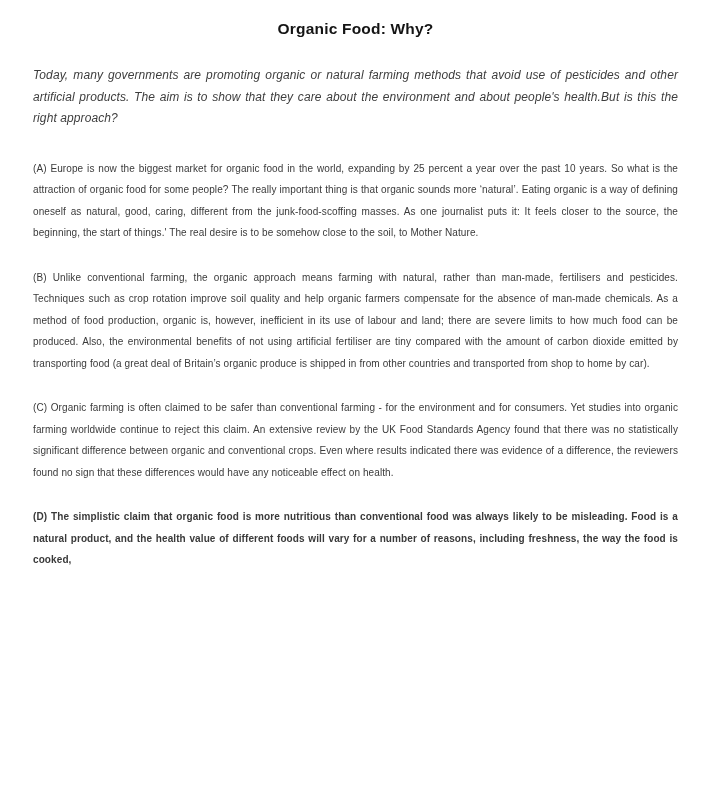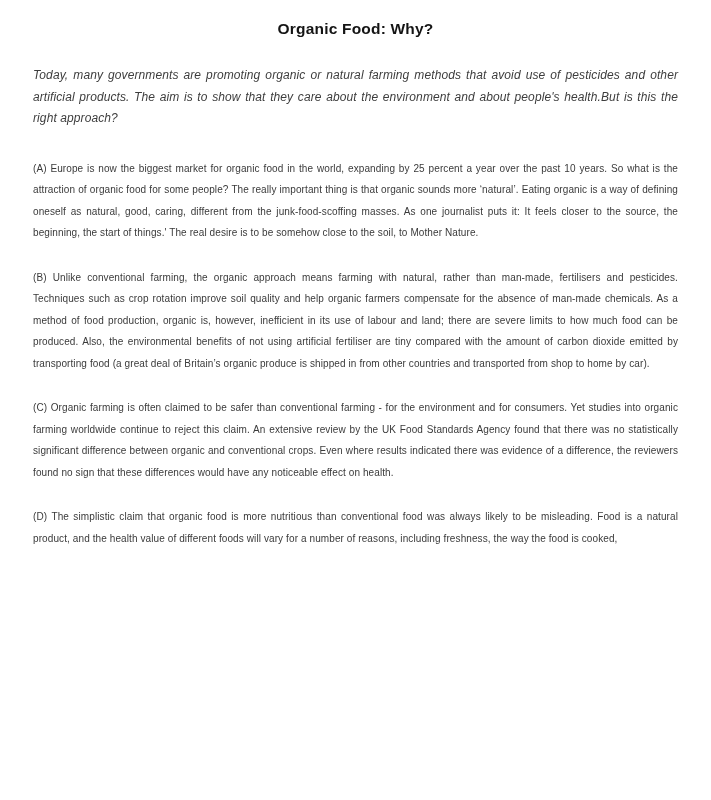--- a/index.html
+++ b/index.html
@@ -37,20 +37,21 @@
   .body-paragraph {
     margin: 0 0 23px 0;
     font-size: 10px;
     line-height: 21.5px;
     text-align: justify;
     color: #3a3a3a;
     letter-spacing: 0.1px;
   }
   .body-paragraph:last-child {
     margin-bottom: 0;
+    font-weight: bold;
   }
 </style>
 </head>
 <body>
 
 <div class="page">
   <h1 class="doc-title">Organic Food: Why?</h1>
 
   <p class="intro">Today, many governments are promoting organic or natural farming methods that avoid use of pesticides and other artificial products. The aim is to show that they care about the environment and about people's health.But is this the right approach?</p>
 

